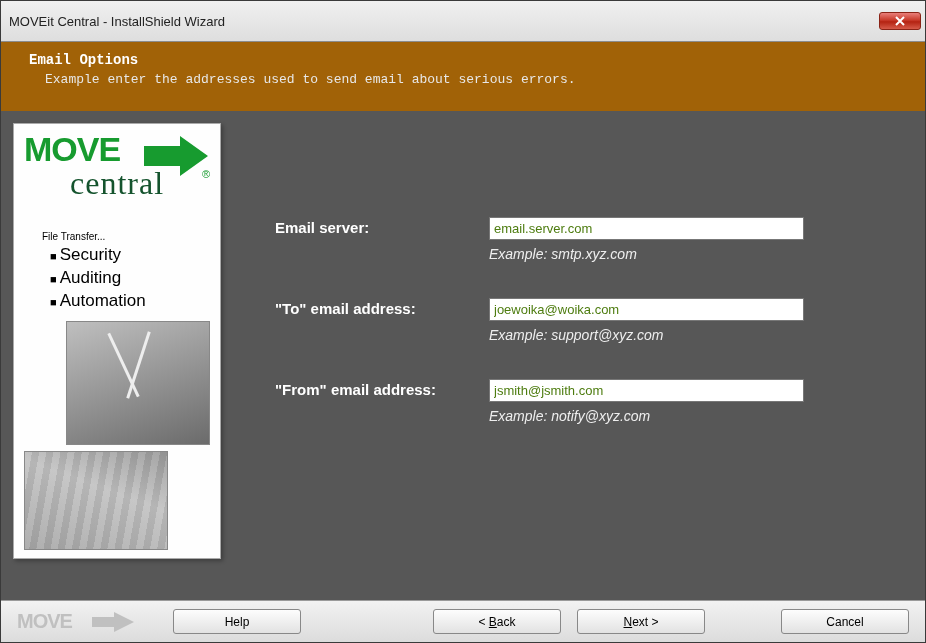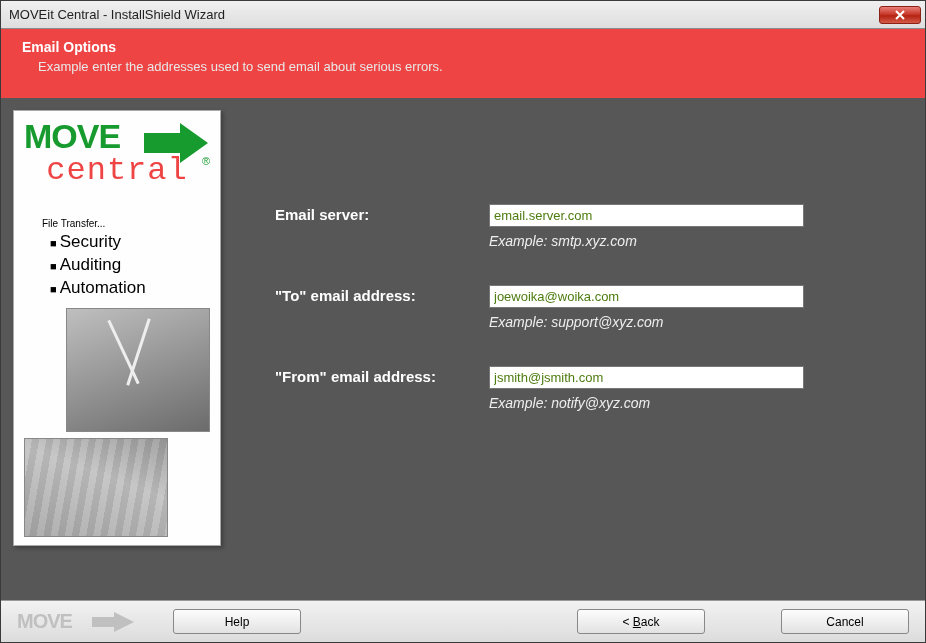--- a/index.html
+++ b/index.html
@@ -12,21 +12,21 @@
   }
   .window {
     width: 926px;
     height: 643px;
     border: 1px solid #3a3a3a;
     background: #5a5a5a;
     display: flex;
     flex-direction: column;
   }
   .titlebar {
-    height: 28px;
+    height: 41px;
     background: linear-gradient(to bottom, #f0f0f0, #dedede);
     border-bottom: 1px solid #8c8c8c;
     display: flex;
     align-items: center;
     padding: 0 4px 0 8px;
     font-size: 13px;
     color: #222;
   }
   .titlebar-title { flex: 1; }
   .close-btn {
@@ -37,23 +37,24 @@
     border-radius: 3px;
     display: flex;
     align-items: center;
     justify-content: center;
     color: #fff;
     font-weight: bold;
     cursor: pointer;
   }
   .close-btn svg { display:block; }
   .header-banner {
-    background: #ef4444;
-    padding: 10px 20px 24px 21px;
+    background: #a16207;
+    padding: 10px 20px 24px 28px;
     color: #fff;
+    font-family: Liberation Mono, monospace;
   }
   .header-title {
     font-size: 14px;
     font-weight: bold;
     margin-bottom: 4px;
   }
   .header-sub {
     font-size: 13px;
     margin-left: 16px;
     color: #e8e8e8;
@@ -86,23 +87,23 @@
     color: #179b2f;
     letter-spacing: -1px;
     line-height: 0.9;
   }
   .logo-arrow {
     position: absolute;
     top: 0;
     left: 120px;
   }
   .logo-central {
-    font-family: Liberation Mono, monospace;
+    font-family: Liberation Serif, serif;
     font-size: 32px;
-    color: #ef4444;
+    color: #14532d;
     text-align: center;
     margin-top: -2px;
     margin-bottom: 6px;
     letter-spacing: 1px;
   }
   .logo-reg {
     font-size: 11px;
     color: #179b2f;
     position: absolute;
     top: 34px;
@@ -310,19 +311,22 @@
       </svg>
     </div>
 
     <button class="btn">Help</button>
 
     <div class="footer-spacer"></div>
 
     <button class="btn">
       <span>&lt; </span><span class="uline">B</span><span>ack</span>
     </button>
+    <button class="btn">
+      <span class="uline">N</span><span>ext &gt;</span>
+    </button>
 
     <div style="width:60px"></div>
 
     <button class="btn">Cancel</button>
   </div>
 
 </div>
 
 </body></html>

